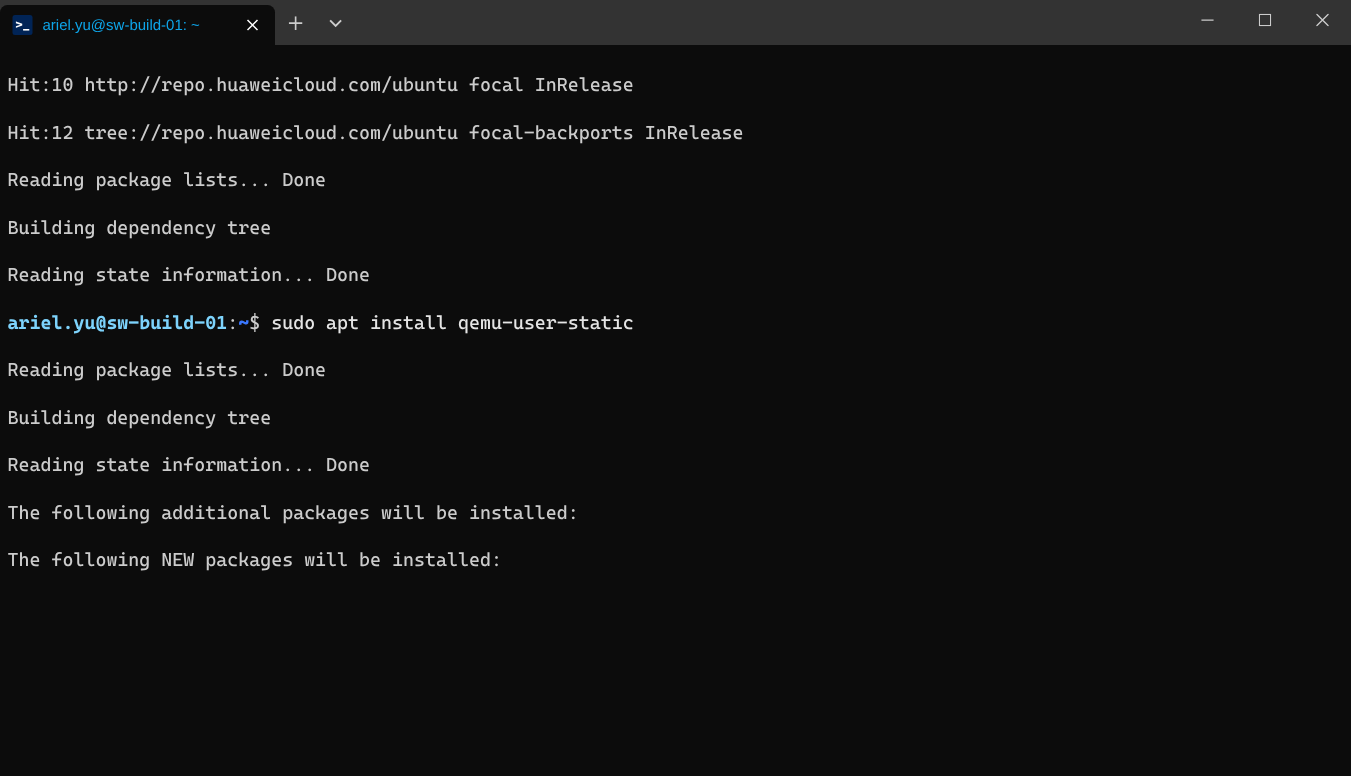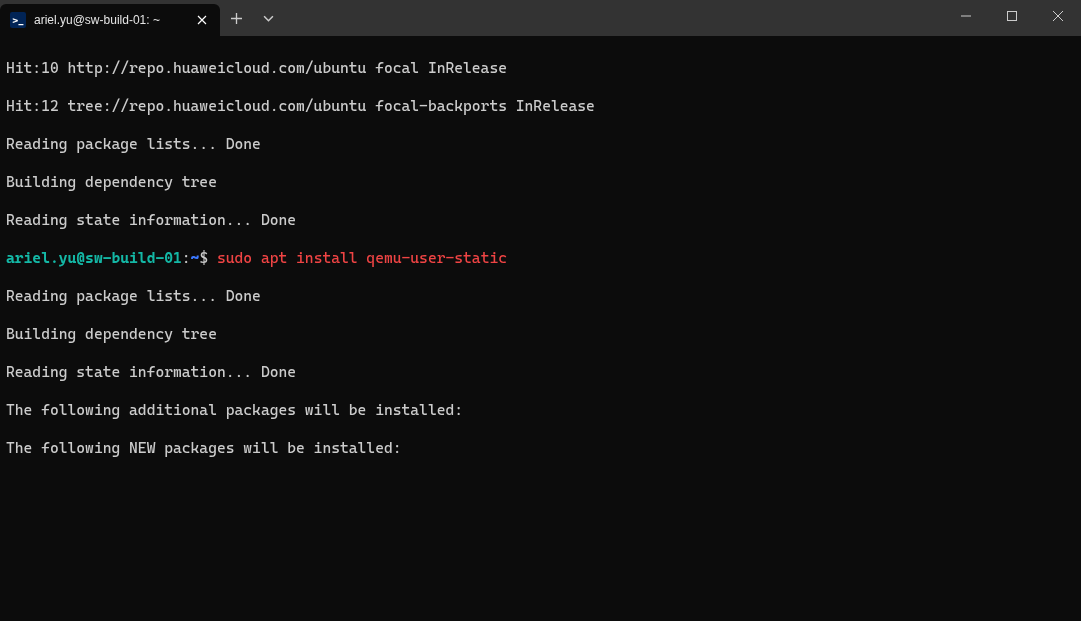--- a/index.html
+++ b/index.html
@@ -29,21 +29,21 @@
   .tab-icon {
     width: 16px; height: 16px;
     background: #012456;
     border-radius: 2px;
     display: flex; align-items: center; justify-content: center;
     color: #ffffff;
     font-size: 10px;
     font-weight: bold;
   }
   .tab-title {
-    color: #e5e5e5;
+    color: #0ea5e9;
     font-size: 12px;
     font-family: "Segoe UI", sans-serif;
     flex: 1;
     white-space: nowrap; overflow: hidden; text-overflow: ellipsis;
   }
   .tab-close {
     width: 16px; height: 16px;
     display: flex; align-items: center; justify-content: center;
     color: #ffffff; font-size: 13px;
     border-radius: 3px;
@@ -66,25 +66,25 @@
   
   .terminal {
     padding: 4px 6px;
     font-size: 15px;
     line-height: 19px;
     white-space: pre;
     letter-spacing: 0px;
     font-weight: 500;
   }
   .line { display: block; }
-  .user { color: #14b8a6; font-weight: bold; }
+  .user { color: #7dd3fc; font-weight: bold; }
   .colon { color: #cccccc; }
   .path { color: #3b78ff; font-weight: bold; }
   .dollar { color: #cccccc; }
-  .cmd { color: #ef4444; }
+  .cmd { color: #e5e5e5; }
 </style>
 </head>
 <body>
 
 <div class="titlebar">
   <div class="tab">
     <div class="tab-icon">&gt;_</div>
     <div class="tab-title">ariel.yu@sw-build-01: ~</div>
     <div class="tab-close">
       <svg viewBox="0 0 10 10" width="10" height="10">

